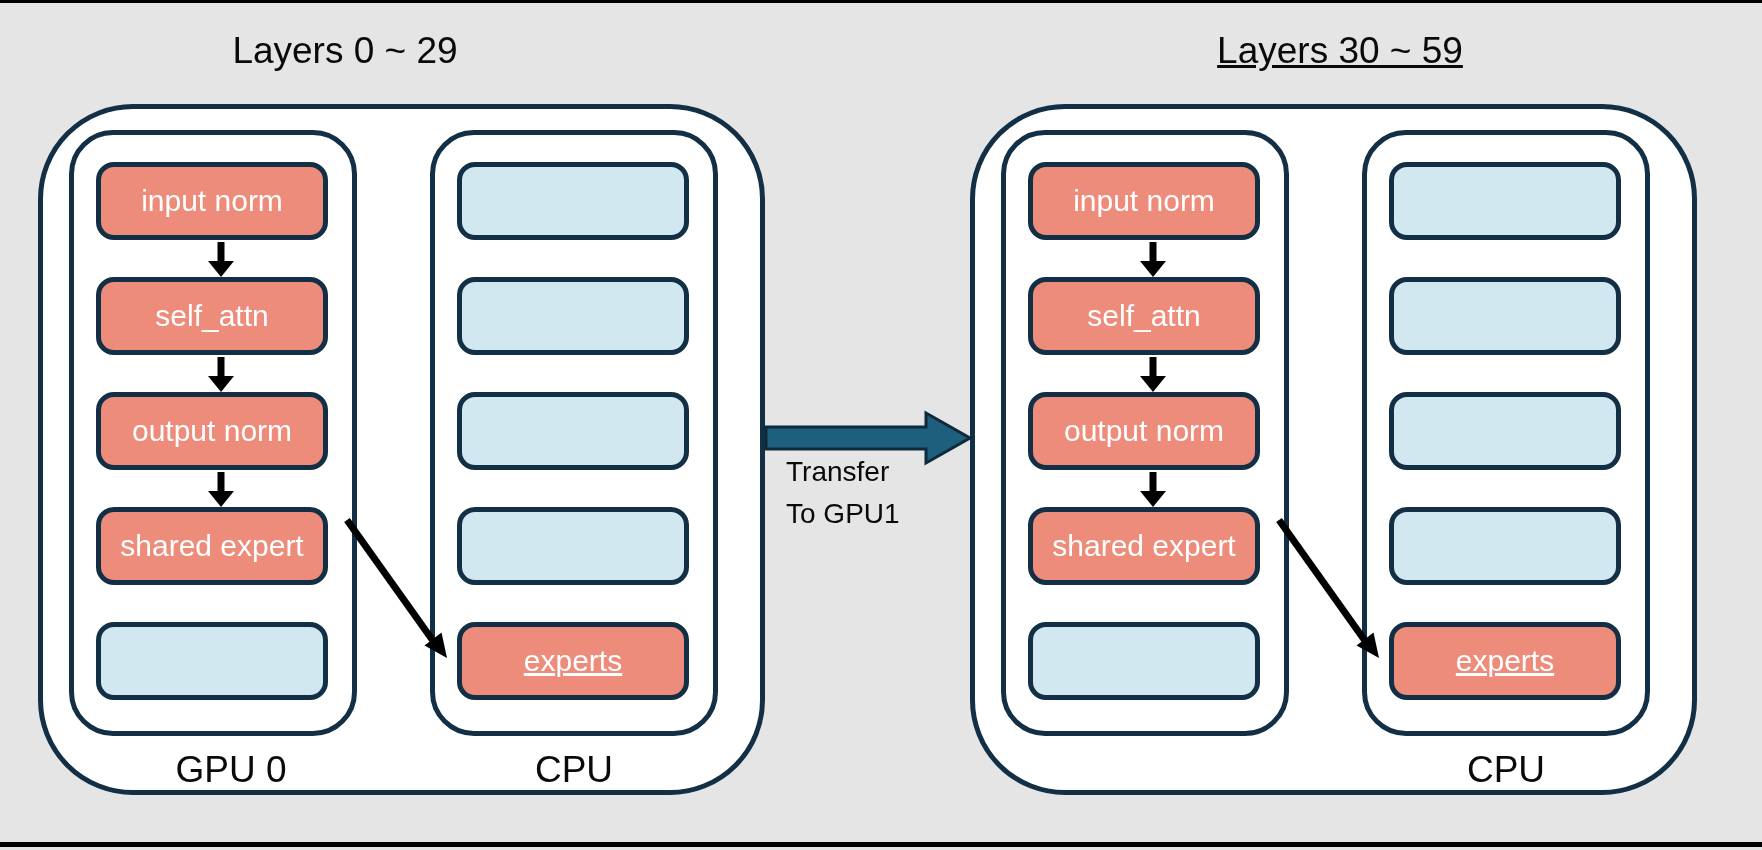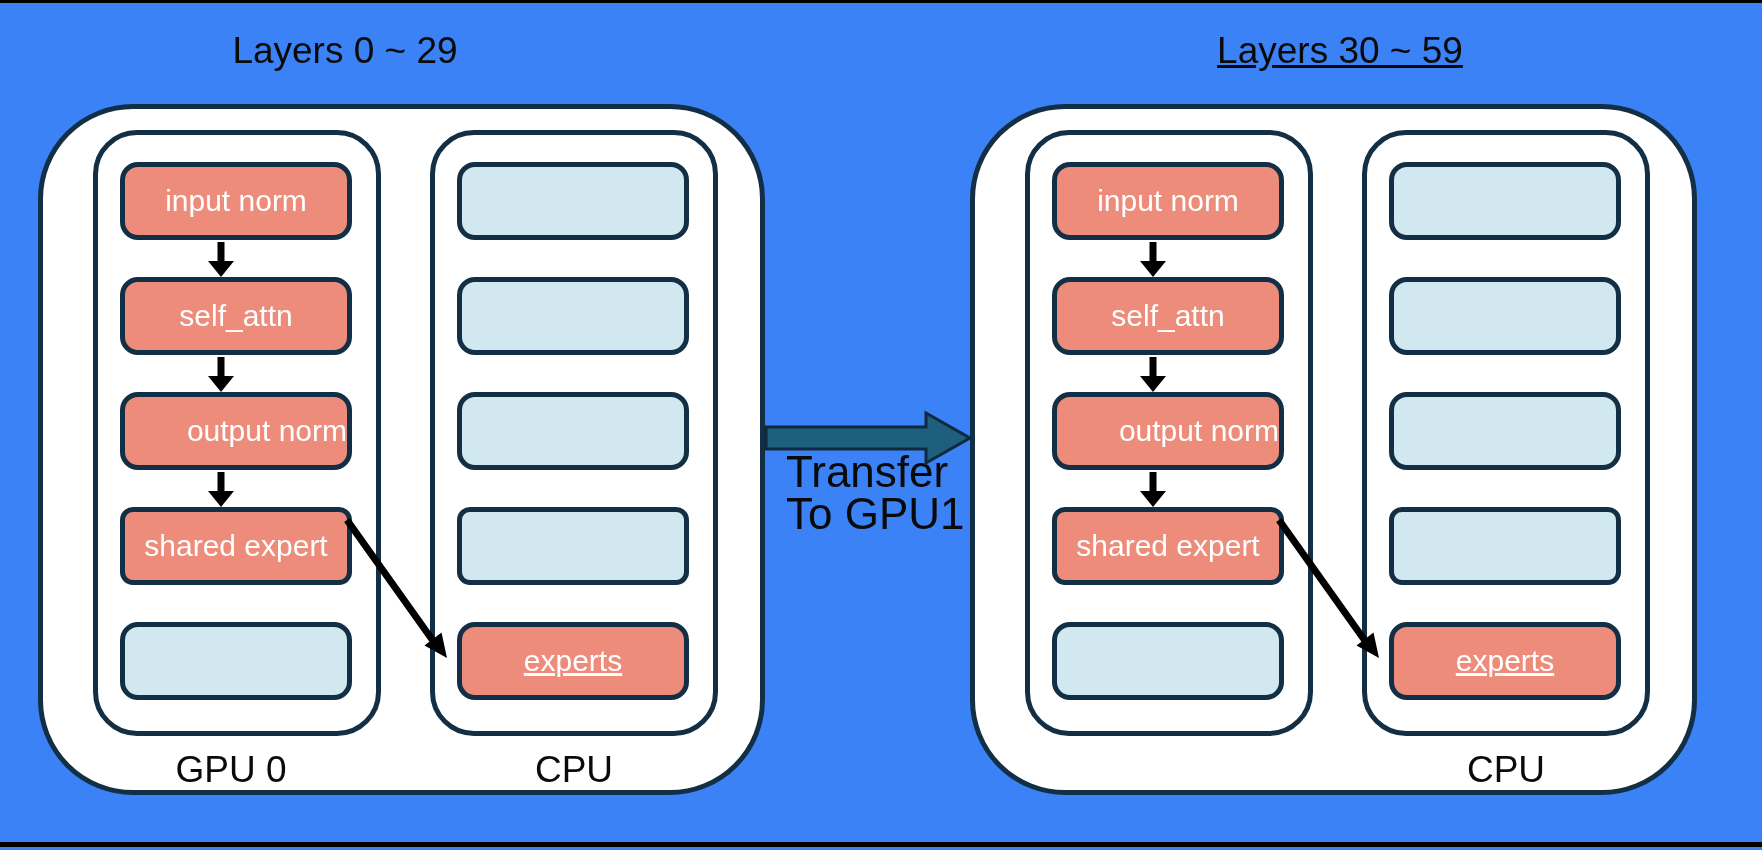--- a/index.html
+++ b/index.html
@@ -1,18 +1,18 @@
 <!DOCTYPE html>
 <html><head>
 <meta charset="utf-8">
 <style>
   html, body { margin: 0; padding: 0; background: #ffffff; }
   .canvas {
     position: relative; width: 1762px; height: 850px;
-    background: #3b82f6; overflow: hidden;
+    background: #e5e5e5; overflow: hidden;
     font-family: "Liberation Sans", sans-serif;
   }
   .edge-line { position: absolute; left: 0; width: 100%; background: #000000; }
   .edge-line.top { top: 0; height: 3px; }
   .edge-line.bottom { top: 842px; height: 5px; }
 
   .group-title {
     position: absolute; top: 30px; width: 400px; height: 48px;
     text-align: center; font-size: 37px; color: #0a0a0a; white-space: nowrap;
   }
@@ -25,45 +25,45 @@
     background: #ffffff; box-sizing: border-box;
   }
   .group.g0 { left: 38px; }
   .group.g1 { left: 970px; }
 
   .column {
     position: absolute; top: 21px; width: 288px; height: 606px;
     border: 5px solid #122f45; border-radius: 44px;
     background: #ffffff; box-sizing: border-box;
   }
-  .column.gpu { left: 50px; }
+  .column.gpu { left: 26px; }
   .column.cpu { left: 387px; }
 
   .box {
     position: absolute; left: 22px; width: 232px; height: 78px;
     border: 5px solid #122f45; border-radius: 18px;
     box-sizing: border-box;
     display: flex; align-items: center; justify-content: center;
     font-size: 30px; color: #ffffff; white-space: nowrap;
   }
   .box.salmon { background: #ee8c7b; }
   .box.blue   { background: #d2e8f0; }
-  .r0 { top: 27px; } .r1 { top: 142px; align-items: center; } .r2 { top: 257px; justify-content: flex-end; }
-  .r3 { top: 372px; border-radius: 13px; } .r4 { top: 487px; text-decoration: underline; }
+  .r0 { top: 27px; } .r1 { top: 142px; align-items: center; } .r2 { top: 257px; }
+  .r3 { top: 372px; } .r4 { top: 487px; text-decoration: underline; }
 
   .col-label {
     position: absolute; top: 640px; width: 288px; height: 46px;
     text-align: center; font-size: 37px; color: #0a0a0a; white-space: nowrap;
   }
   .col-label.gpu { left: 44px; }
   .col-label.cpu { left: 387px; }
 
   .transfer-text {
     position: absolute; left: 786px; top: 451px;
-    font-size: 44px; line-height: 42px; color: #0a0a0a; white-space: nowrap;
+    font-size: 28px; line-height: 42px; color: #0a0a0a; white-space: nowrap;
   }
 
   svg.overlay {
     position: absolute; left: 0; top: 0; width: 1762px; height: 850px;
     pointer-events: none;
   }
 </style>
 </head>
 <body>
 

